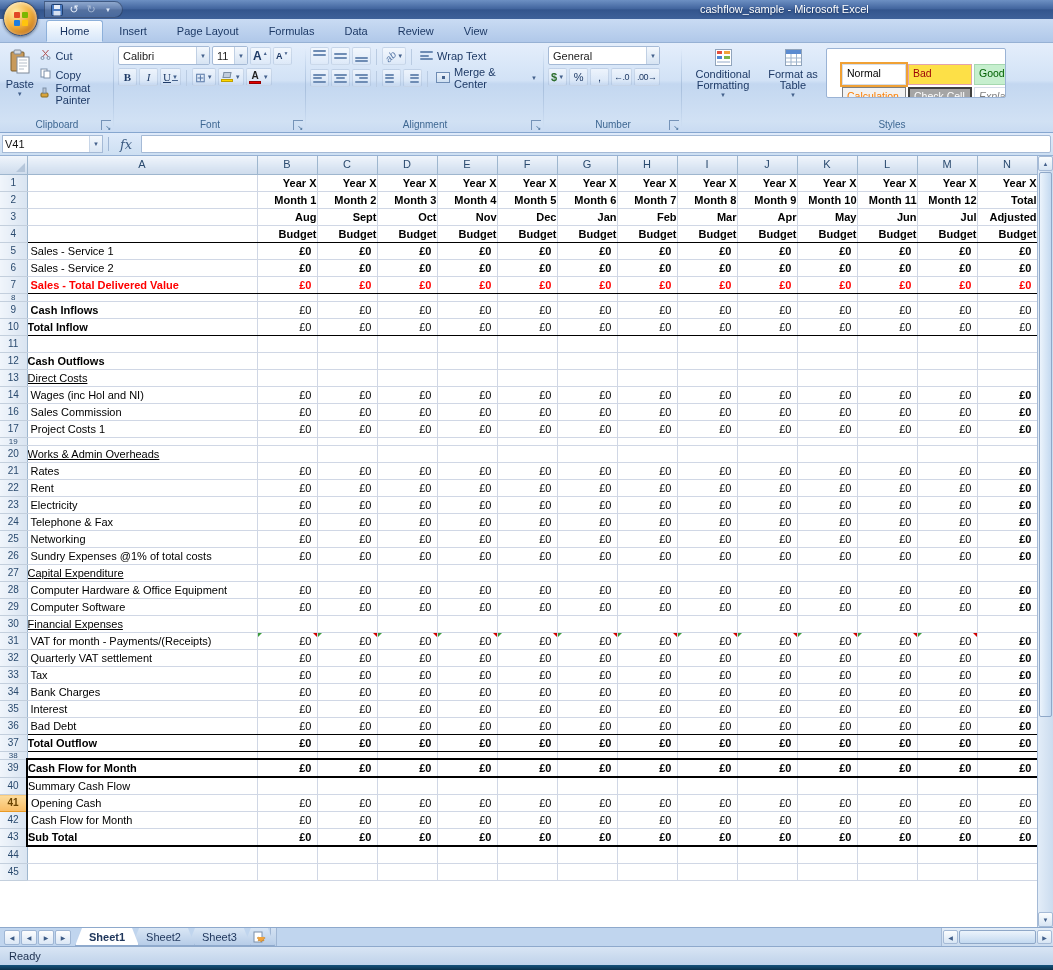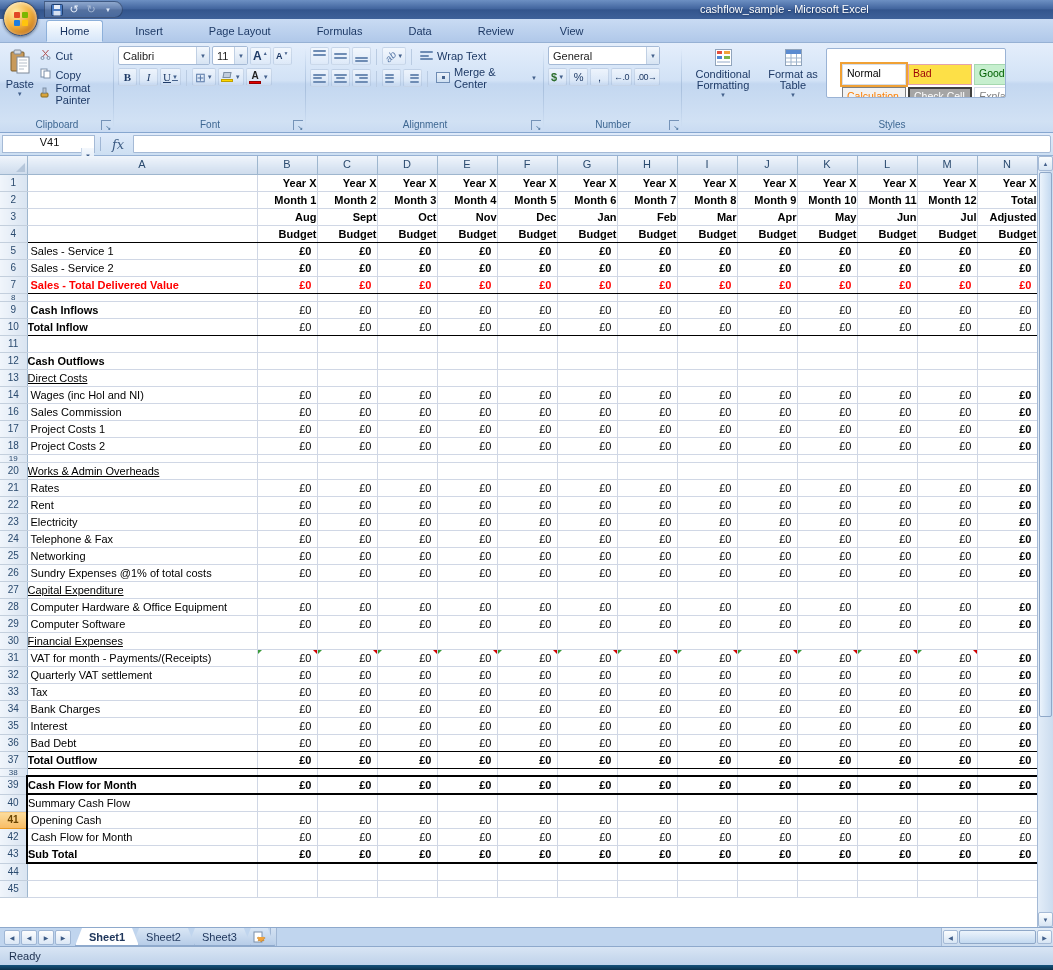--- a/index.html
+++ b/index.html
@@ -16,21 +16,21 @@
 .ob-inner{position:absolute;left:10px;top:10px;width:15px;height:15px;display:grid;grid-template-columns:7px 7px;gap:1px;}
 .ob-inner i{width:6px;height:6px;display:block;border-radius:1px;}
 .sq-r{background:#e24726}.sq-g{background:#7db700}.sq-b{background:#1d7ee0}.sq-y{background:#ffc40d}
 .qat{position:absolute;left:44px;top:1px;height:17px;display:flex;align-items:center;gap:3px;z-index:31;
  background:linear-gradient(rgba(255,255,255,.28),rgba(255,255,255,.07));border:1px solid rgba(15,35,70,.5);border-radius:0 9px 9px 0;padding:0 7px 0 5px;}
 .qbtn{min-width:14px;height:15px;display:flex;align-items:center;justify-content:center;font-size:11px;color:#eaf1fc;}
 .qbtn.redo{color:#a7b9d4;}
 .qbtn.qdrop{font-size:6px;color:#dfe9f8;}
 
 
-.tabrow{height:24px;flex:none;background:linear-gradient(#c9dbf3,#b0c8e9);display:flex;align-items:flex-end;padding-left:46px;gap:18px;border-bottom:1px solid #96b1d4;}
+.tabrow{height:24px;flex:none;background:linear-gradient(#c9dbf3,#b0c8e9);display:flex;align-items:flex-end;padding-left:46px;gap:2px;border-bottom:1px solid #96b1d4;}
 .rtab{font-size:11px;color:#1e3a66;padding:4px 13px;border-radius:3px 3px 0 0;border:1px solid transparent;}
 .rtab.active{background:linear-gradient(#fefeff,#e9f2fc 50%,#d8e7f9);border:1px solid #8db0da;border-bottom-color:#dce9f9;color:#15315e;}
 
 
 .ribbon{height:90px;flex:none;overflow:hidden;display:flex;padding-top:1px;
  background:linear-gradient(#e4eefb,#d2e2f6 42%,#c3d7f0 46%,#d1e1f4 88%,#c9dbf2);border-bottom:1px solid #86a6cf;}
 .rgroup{position:relative;display:flex;flex-direction:column;padding:2px 4px 14px;flex:none;}
 .rgroup::after{content:'';position:absolute;right:0;top:4px;bottom:4px;width:1px;background:linear-gradient(rgba(255,255,255,0),#a9c0dd,rgba(255,255,255,0));}
 .glabel{position:absolute;left:0;right:0;bottom:1px;height:12px;text-align:center;font-size:10px;color:#3e6792;line-height:12px;}
 .launcher{position:absolute;right:3px;bottom:2px;width:10px;height:10px;border-left:1px solid #7593b8;border-top:1px solid #7593b8;}
@@ -77,21 +77,21 @@
 .chip.sel{outline:2px solid #f0a135;}
 .chip.bad{background:#fde047;color:#9c0006;border-color:#e3a3ac;}
 .chip.good{background:#c6efce;color:#006100;border-color:#a5d8af;}
 .chip.calc{background:#f2f2f2;color:#fa7d00;border-color:#7f7f7f;}
 .chip.check{background:#a5a5a5;color:#fff;border:2px solid #3f3f3f;line-height:15px;}
 .chip.expl{background:#fff;color:#7f7f7f;font-style:italic;}
 .g-styles .grow{align-items:center;gap:4px;}
 
 
 .fbar{height:23px;flex:none;background:linear-gradient(#dfeafa,#cddff2);border-bottom:1px solid #96b1d4;display:flex;align-items:center;padding:2px;gap:3px;}
-.namebox{width:93px;height:18px;background:#fff;border:1px solid #a5bad6;display:flex;align-items:center;font-size:11px;padding-left:2px;color:#111;flex-direction:column;}
+.namebox{width:101px;height:18px;background:#fff;border:1px solid #a5bad6;display:flex;align-items:center;font-size:11px;padding-left:2px;color:#111;}
 .nbdrop{margin-left:auto;width:13px;text-align:center;color:#44618c;font-size:6px;border-left:1px solid #c8d6e8;background:linear-gradient(#f4f8fd,#dbe7f5);height:100%;line-height:16px;}
 .fsep{width:1px;height:14px;background:#9fb6d4;margin:0 2px;}
 .fxbtn{width:24px;text-align:center;}
 .fx{font-family:"DejaVu Serif",serif;font-style:italic;font-size:13px;color:#3b5a82;}
 .finput{flex:1;height:18px;background:#fff;border:1px solid #a5bad6;border-radius:0 2px 2px 0;}
 
 
 .gridwrap{flex:1;display:flex;background:#fff;overflow:hidden;}
 .sheet{flex:1;overflow:hidden;background:#fff;}
 table{border-collapse:collapse;table-layout:fixed;width:1037px;}
@@ -735,37 +735,20 @@
               <td class="v">£0</td>
               <td class="v">£0</td>
               <td class="v">£0</td>
               <td class="v">£0</td>
               <td class="v">£0</td>
               <td class="v">£0</td>
               <td class="v">£0</td>
               <td class="v">£0</td>
               <td class="v b">£0</td>
             </tr>
-            <tr class="re">
-              <th class="rn">18</th>
-              <td class="a">Project Costs 2</td>
-              <td class="v">£0</td>
-              <td class="v">£0</td>
-              <td class="v">£0</td>
-              <td class="v">£0</td>
-              <td class="v">£0</td>
-              <td class="v">£0</td>
-              <td class="v">£0</td>
-              <td class="v">£0</td>
-              <td class="v">£0</td>
-              <td class="v">£0</td>
-              <td class="v">£0</td>
-              <td class="v">£0</td>
-              <td class="v b">£0</td>
-            </tr>
             <tr class="narrow re">
               <th class="rn">19</th>
               <td class="a"></td>
               <td class="v"></td>
               <td class="v"></td>
               <td class="v"></td>
               <td class="v"></td>
               <td class="v"></td>
               <td class="v"></td>
               <td class="v"></td>

